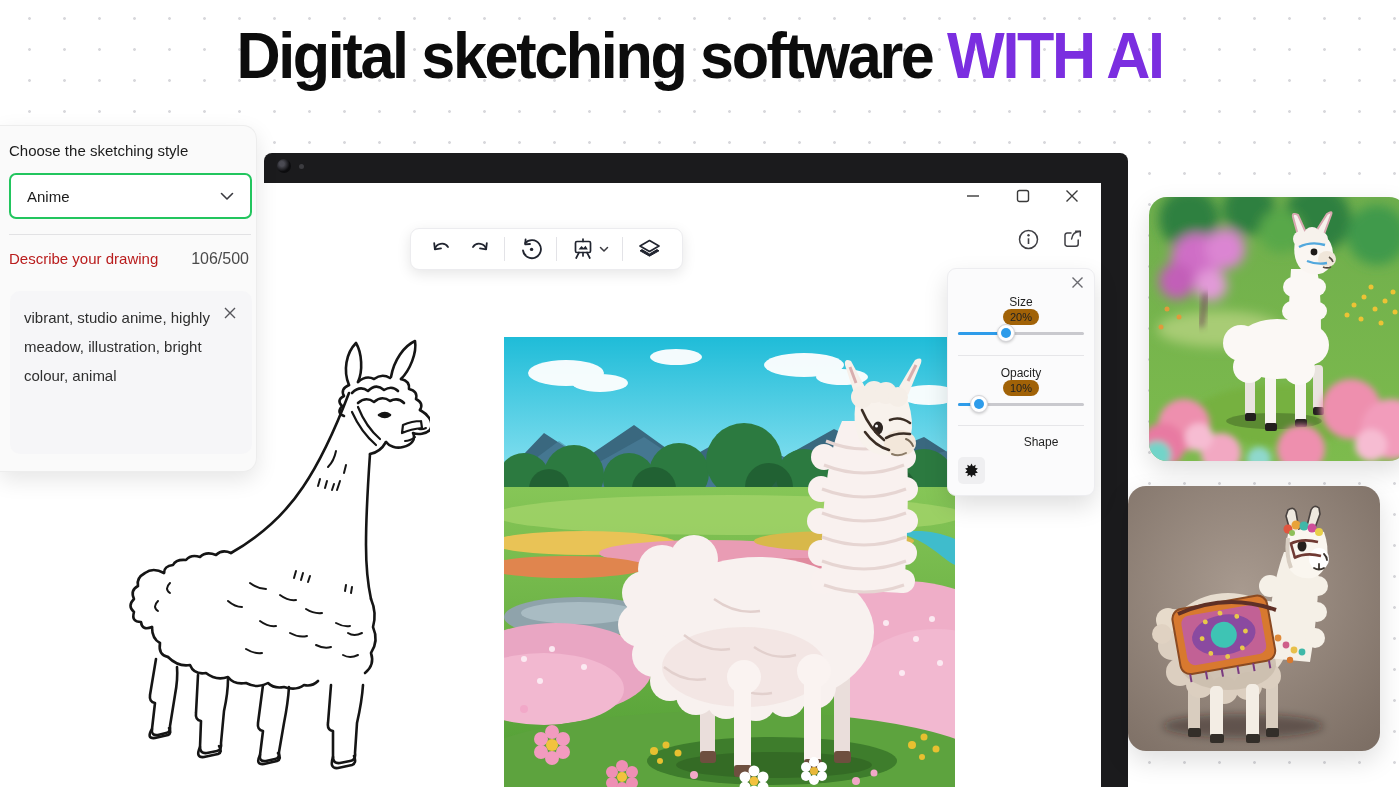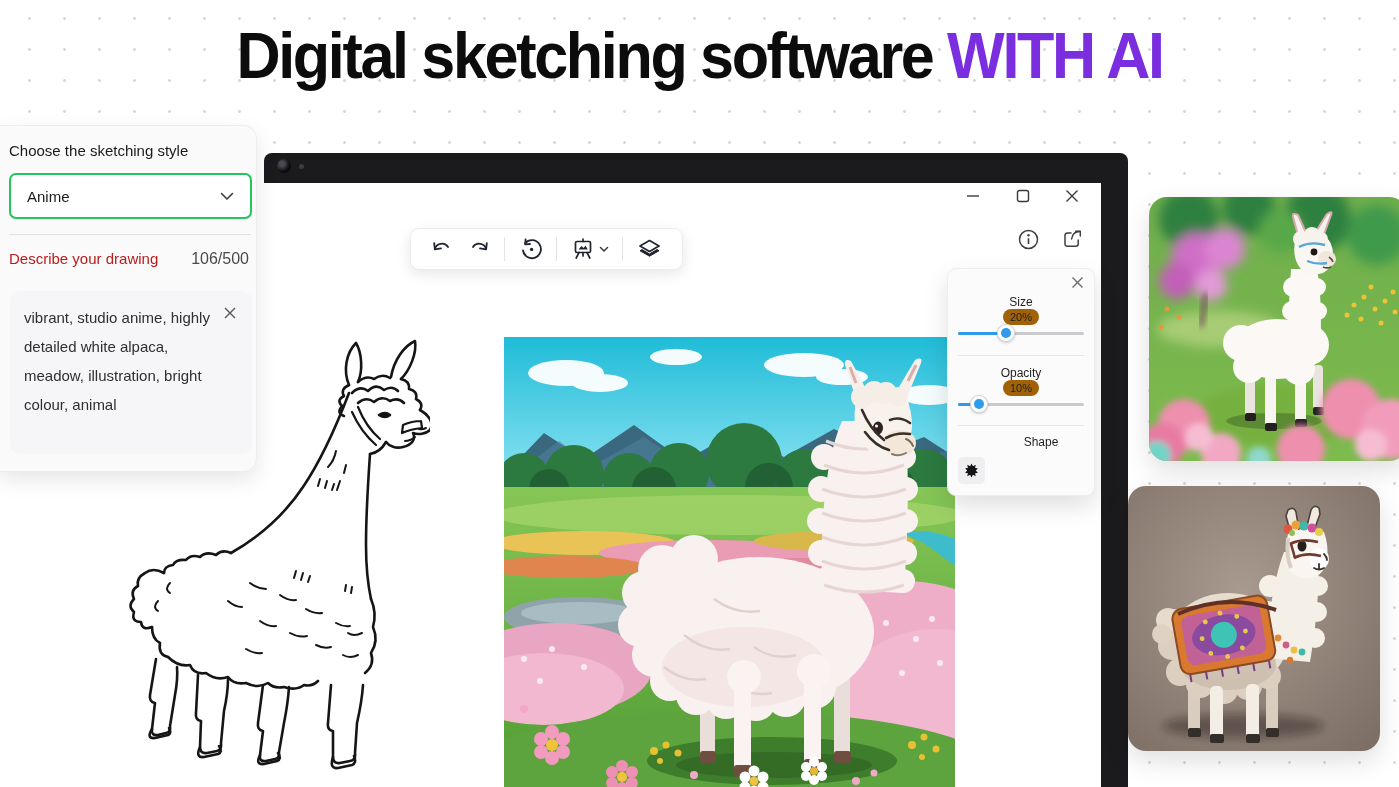--- a/index.html
+++ b/index.html
@@ -423,21 +423,20 @@
       <path d="M1.5 1.5 L7 7 L12.5 1.5" fill="none" stroke="#3a3a40" stroke-width="1.6" stroke-linecap="round" stroke-linejoin="round"></path>
     </svg>
   </div>
   <div class="sp-div"></div>
   <div class="sp-row">
     <span class="sp-desc">Describe your drawing</span>
     <span class="sp-count">106/500</span>
   </div>
   <div class="sp-promptbox">
     <div class="line">vibrant, studio anime, highly</div>
-    <div class="line">detailed white alpaca,</div>
     <div class="line">meadow, illustration, bright</div>
     <div class="line">colour, animal</div>
     <div class="sp-x">
       <svg width="16" height="16" viewBox="0 0 16 16">
           <path d="M3 3 L13 13 M13 3 L3 13" stroke="#55555b" stroke-width="1.4"></path>
         </svg>
     </div>
   </div>
 </div>
 

